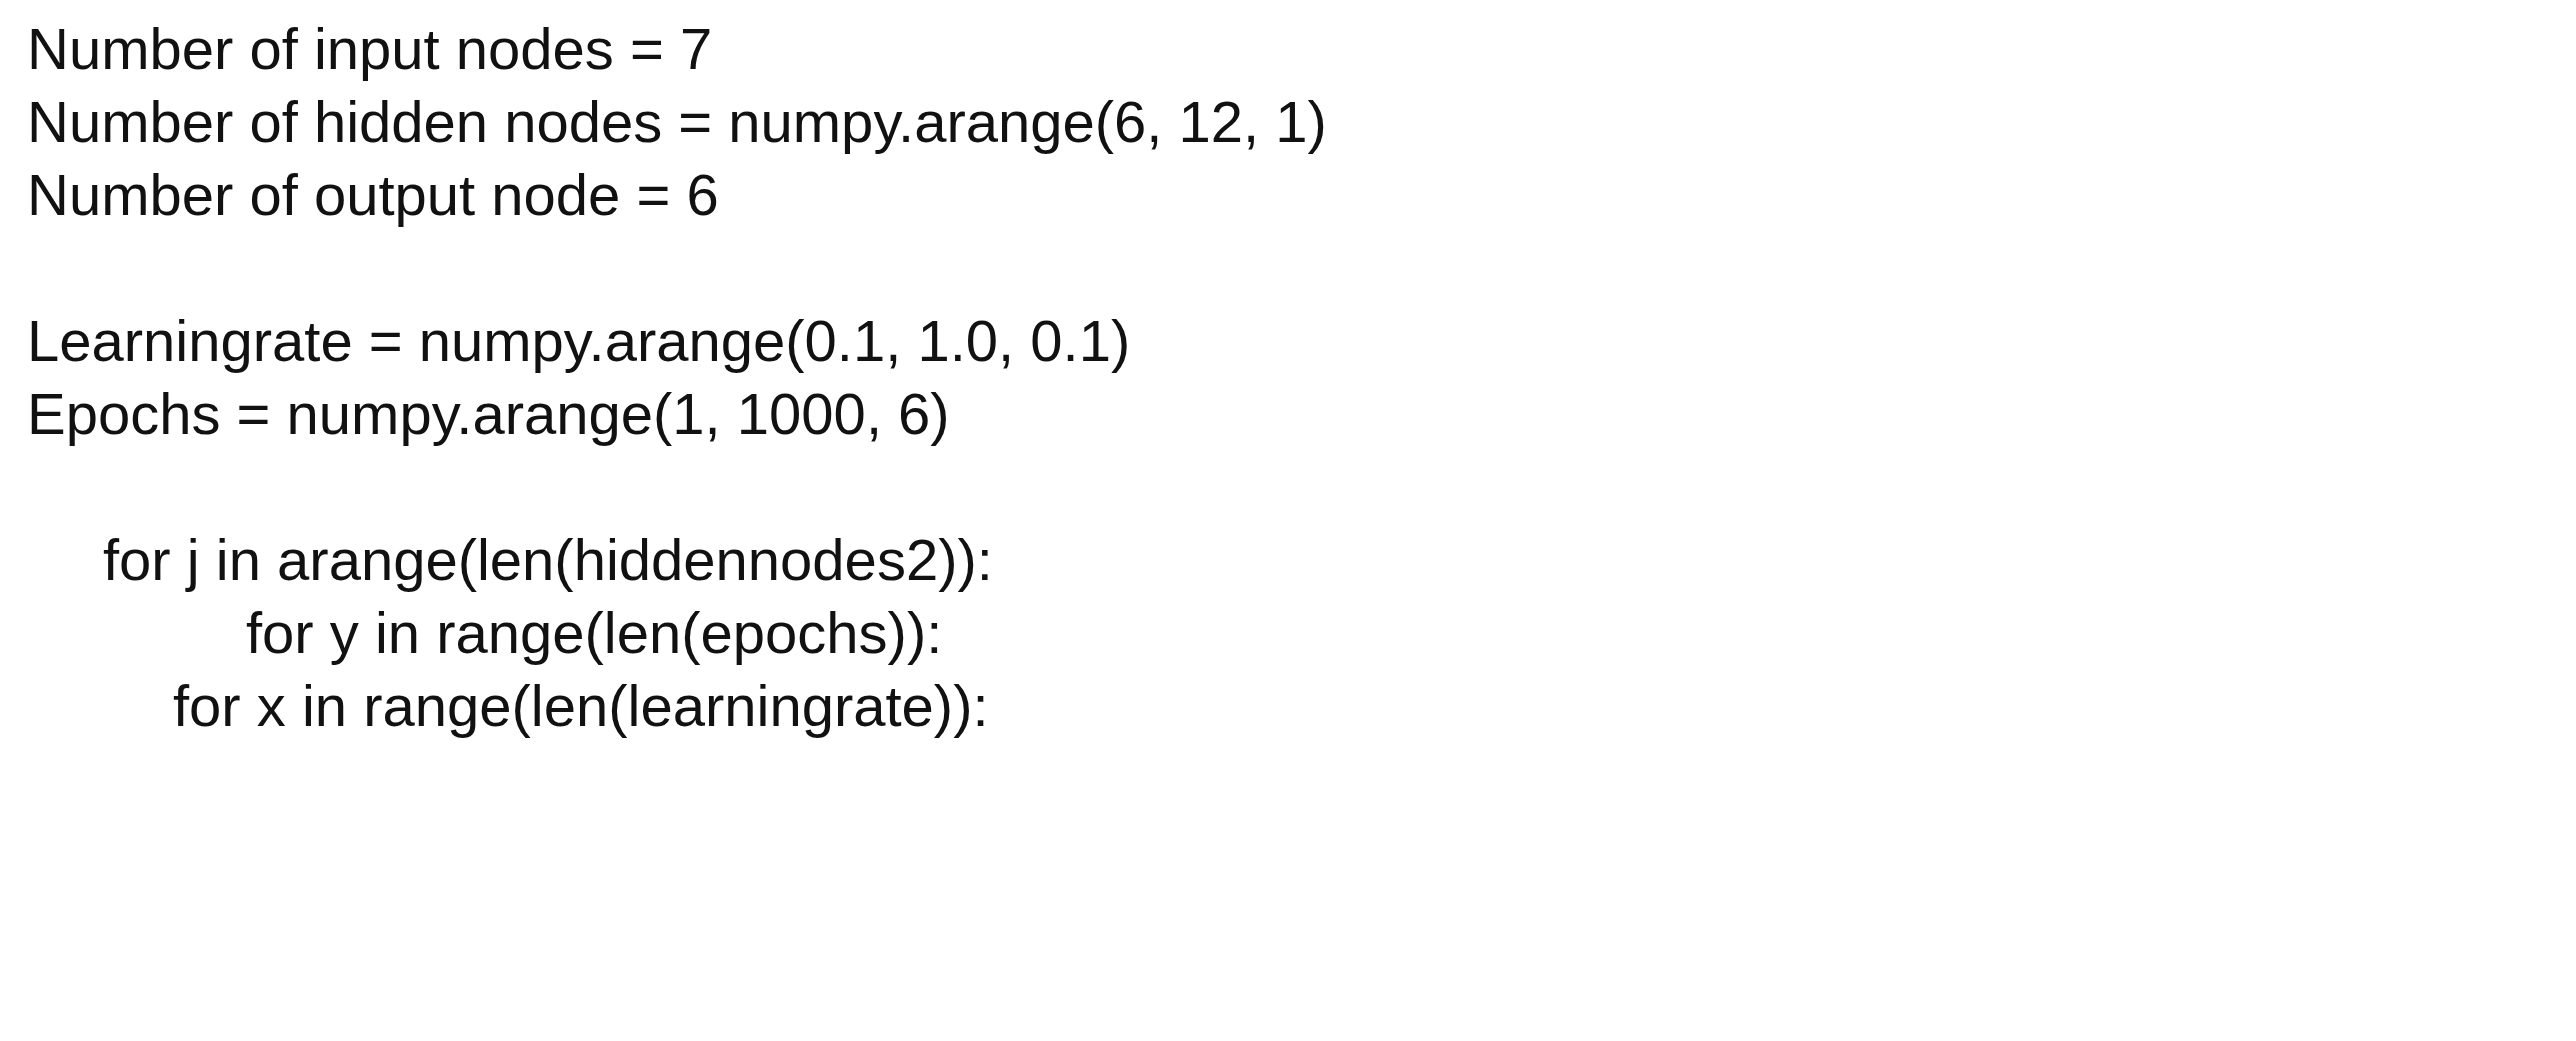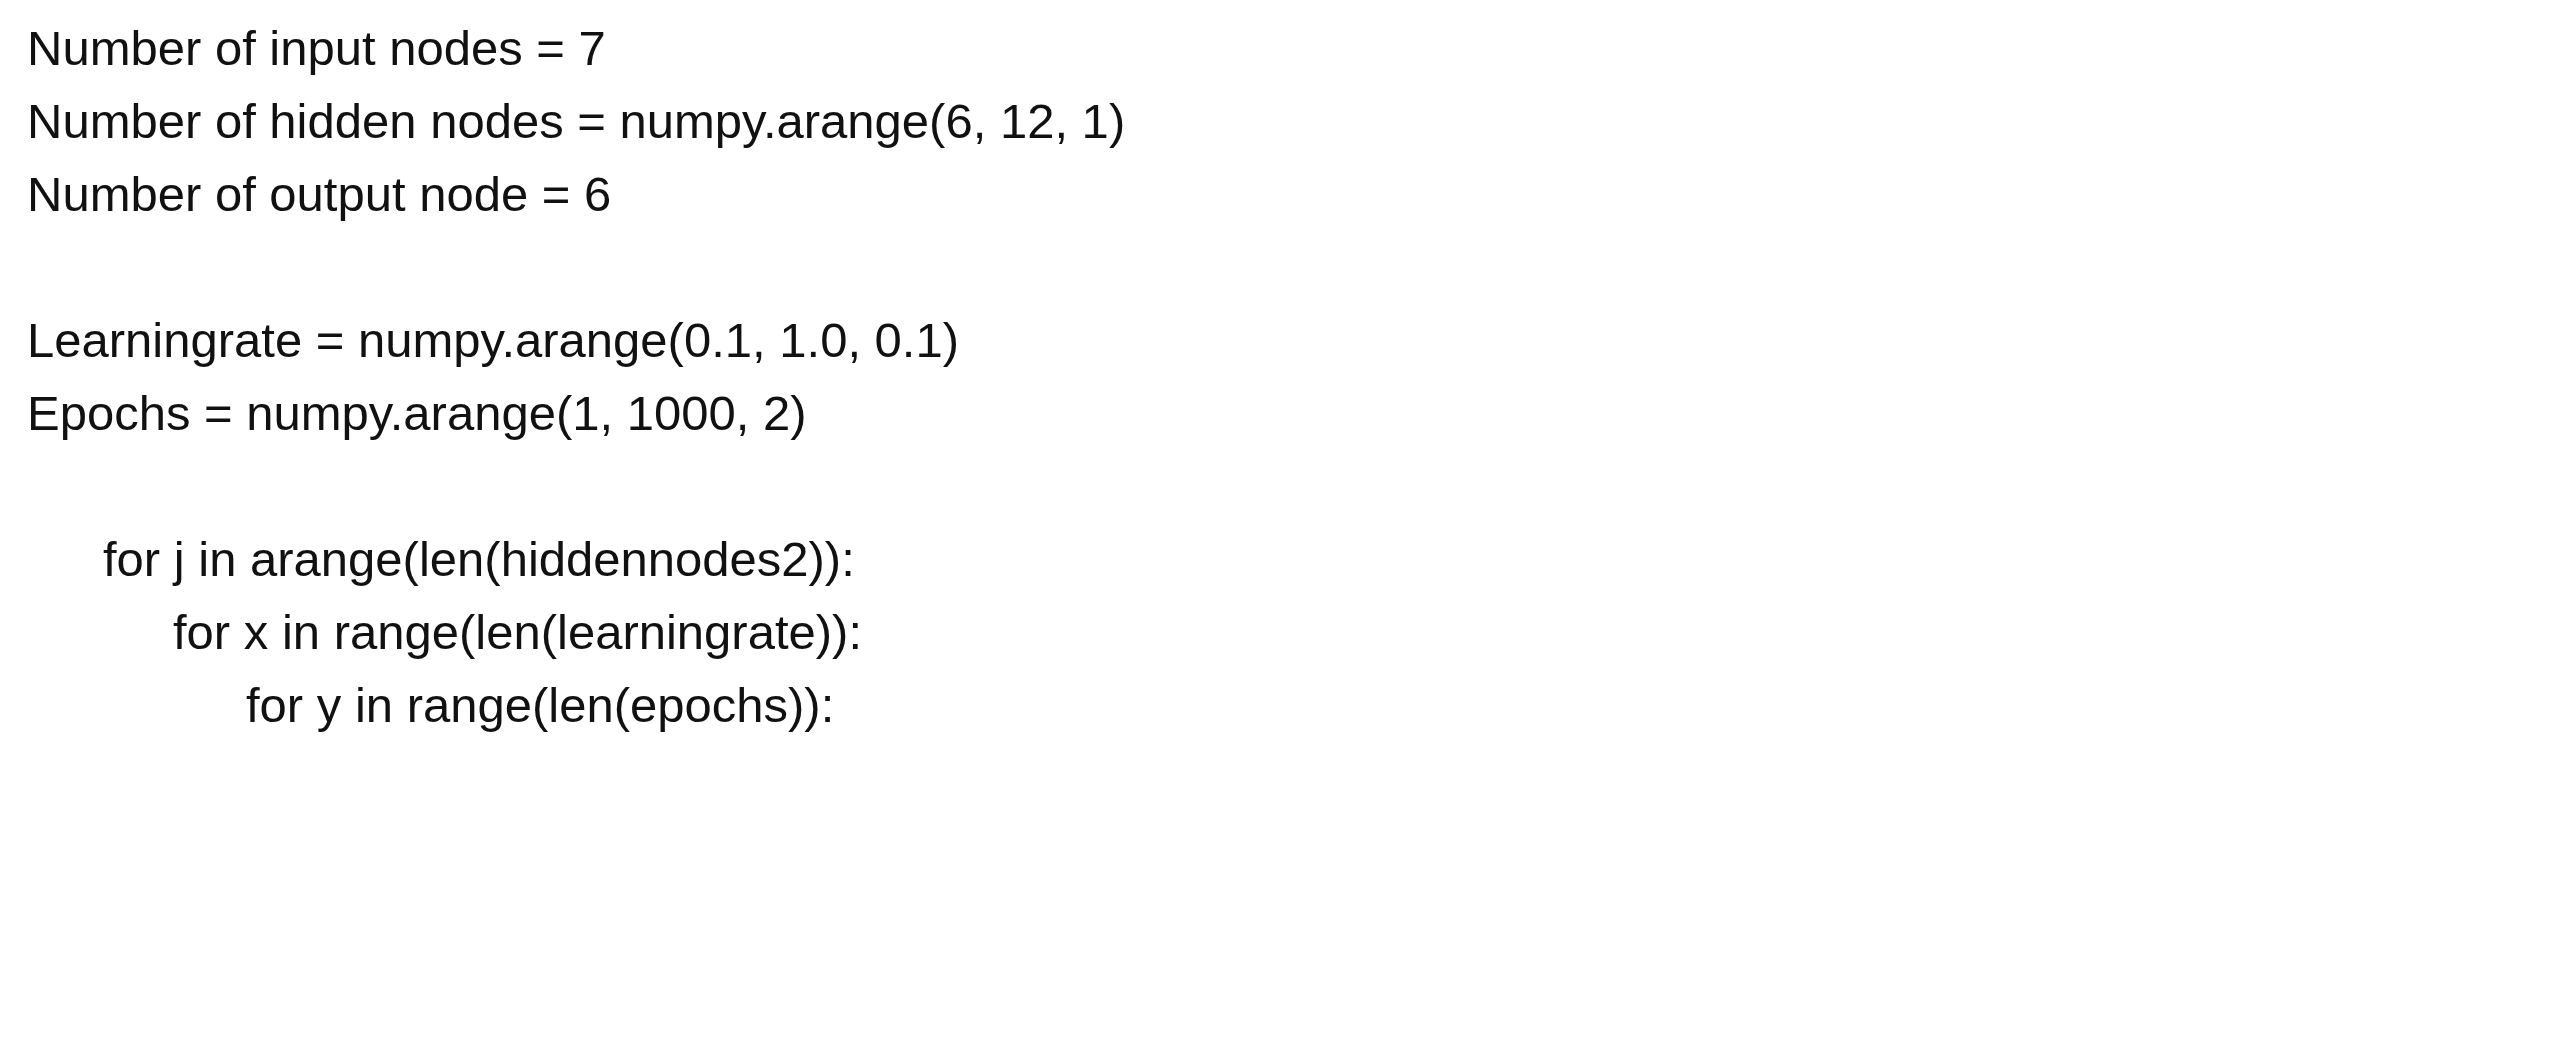--- a/index.html
+++ b/index.html
@@ -11,21 +11,21 @@
     width: 2576px;
     height: 1041px;
     overflow: hidden;
   }
   .code-block {
     box-sizing: border-box;
     width: 2492px;
     height: 1041px;
     padding: 12px 0 0 27px;
     font-family: "Liberation Sans", "DejaVu Sans", sans-serif;
-    font-size: 49px;
+    font-size: 58px;
     line-height: 73px;
     font-weight: 400;
     color: #111111;
   }
   .line {
     white-space: pre;
     min-height: 73px;
   }
   .indent-0 { margin-left: 0; }
   .indent-1 { margin-left: 76px; }
@@ -35,20 +35,20 @@
 </style>
 </head>
 <body>
 
 <div class="code-block">
   <div class="line indent-0">Number of input nodes = 7</div>
   <div class="line indent-0">Number of hidden nodes = numpy.arange(6, 12, 1)</div>
   <div class="line indent-0">Number of output node = 6</div>
   <div class="line indent-0"></div>
   <div class="line indent-0">Learningrate = numpy.arange(0.1, 1.0, 0.1)</div>
-  <div class="line indent-0">Epochs = numpy.arange(1, 1000, 2)</div>
+  <div class="line indent-0">Epochs = numpy.arange(1, 1000, 6)</div>
   <div class="line indent-0"></div>
   <div class="line indent-1">for j in arange(len(hiddennodes2)):</div>
+  <div class="line indent-3">for y in range(len(epochs)):</div>
   <div class="line indent-2">for x in range(len(learningrate)):</div>
-  <div class="line indent-3">for y in range(len(epochs)):</div>
   <div class="line indent-0"></div>
 </div>
 
 
 </body></html>

